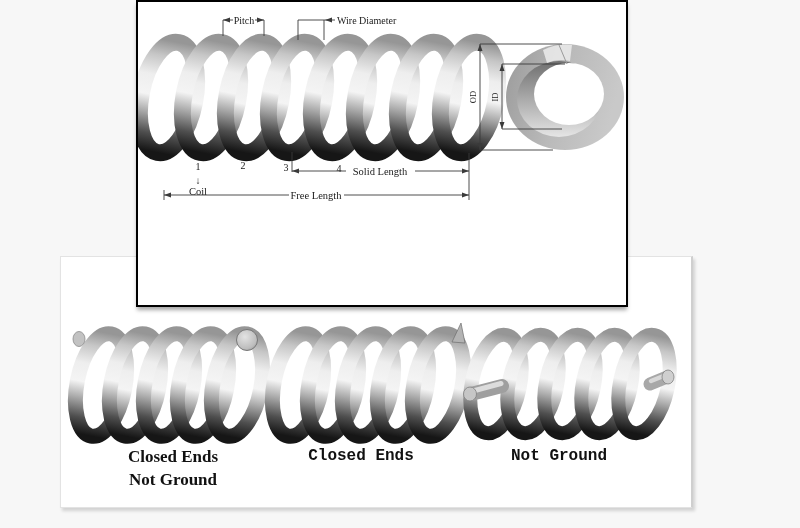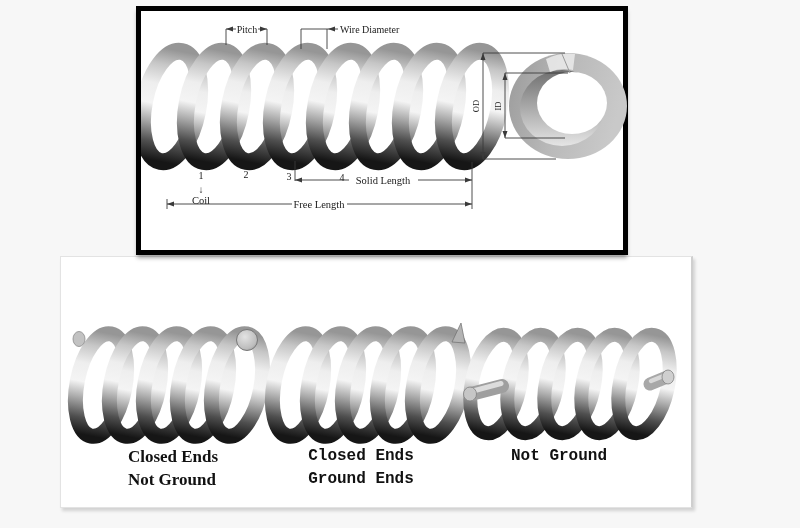--- a/index.html
+++ b/index.html
@@ -3,22 +3,22 @@
 <meta charset="utf-8">
 <style>
   html,body{margin:0;padding:0;}
   body{
     width:800px;height:528px;position:relative;overflow:hidden;
     background:#f7f7f7;
     font-family:"Liberation Serif",serif;
   }
   .panel{position:absolute;background:#ffffff;box-sizing:border-box;}
   .panel-top{
-    left:136px;top:6px;width:492px;height:249px;
-    border:5px solid #000000;
+    left:136px;top:0;width:492px;height:307px;
+    border:2px solid #000000;
     box-shadow:0 4px 4px -1px rgba(0,0,0,.35);
     z-index:2;
   }
   .panel-bottom{
     left:60px;top:256px;width:633px;height:252px;
     border:1px solid #e3e3e3;border-right:2px solid #cfcfcf;
     box-shadow:2px 3px 3px rgba(0,0,0,.15);
     z-index:1;
   }
   svg{position:absolute;left:0;top:0;display:block;}
@@ -26,21 +26,21 @@
   .t10{font-size:10px;}
   .t105{font-size:10.5px;}
   .t85{font-size:8.5px;}
   .dim{stroke:#3a3a3a;stroke-width:0.9;fill:none;}
   .arr{fill:#3a3a3a;stroke:none;}
   .w17{fill:none;stroke:url(#wireGrad);stroke-width:17;}
   .w15{fill:none;stroke:url(#wireGrad2);stroke-width:15;}
   .w14{fill:none;stroke:url(#wireGrad2);stroke-width:14;}
   .end-label{
     position:absolute;transform:translateX(-50%);
-    line-height:23px;color:#111111;white-space:nowrap;
+    text-align:center;line-height:23px;color:#111111;white-space:nowrap;
   }
   .serif-label{font-family:"Liberation Serif",serif;font-size:17px;font-weight:600;}
   .mono-label{font-family:"Liberation Mono","DejaVu Sans Mono",monospace;font-size:16px;font-weight:700;}
 </style>
 </head>
 <body>
 
 <section class="panel panel-top">
   <svg width="490" height="249" viewBox="0 0 490 249">
     <defs>
@@ -206,19 +206,18 @@
     </g>
   </svg>
 
   <div class="end-label serif-label" style="left:112px;top:188px;">
     <div>Closed Ends</div>
     <div>Not Ground</div>
   </div>
 
   <div class="end-label mono-label" style="left:300px;top:188px;">
     <div>Closed Ends</div>
-    <div>Ground Ends</div>
   </div>
 
   <div class="end-label mono-label" style="left:498px;top:188px;">
     <div>Not Ground</div>
   </div>
 </section>
 
 </body></html>

